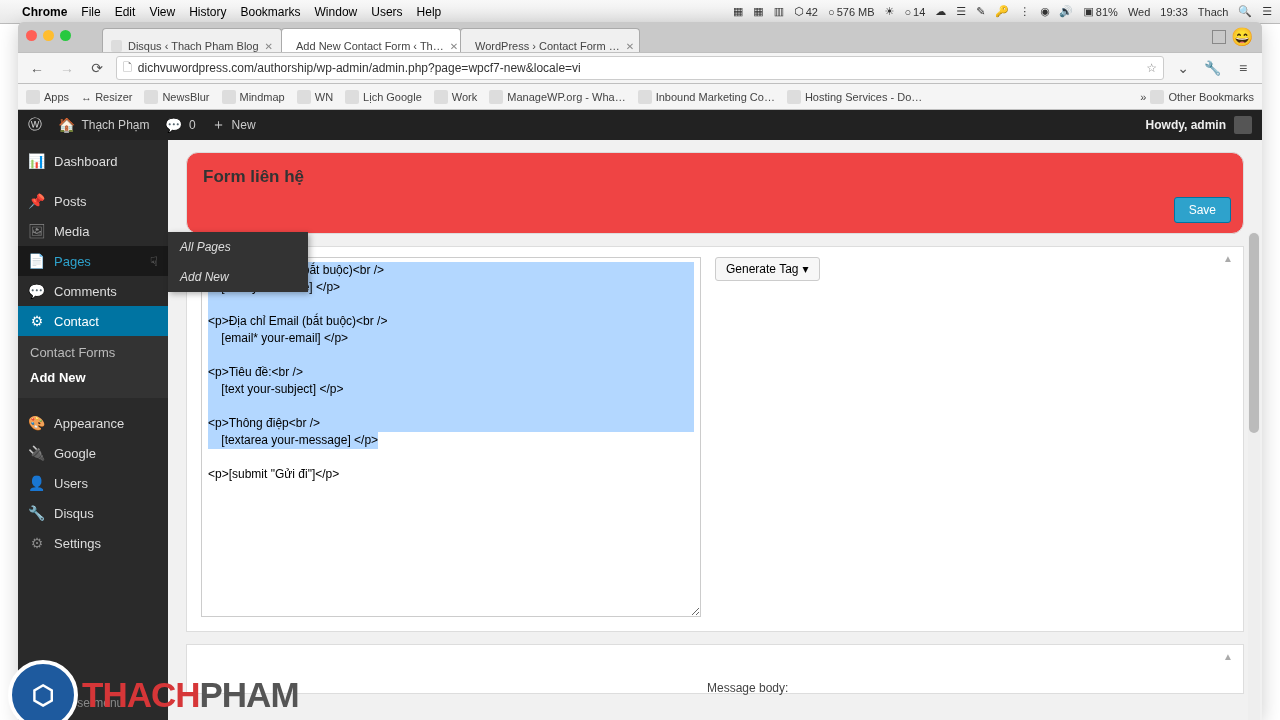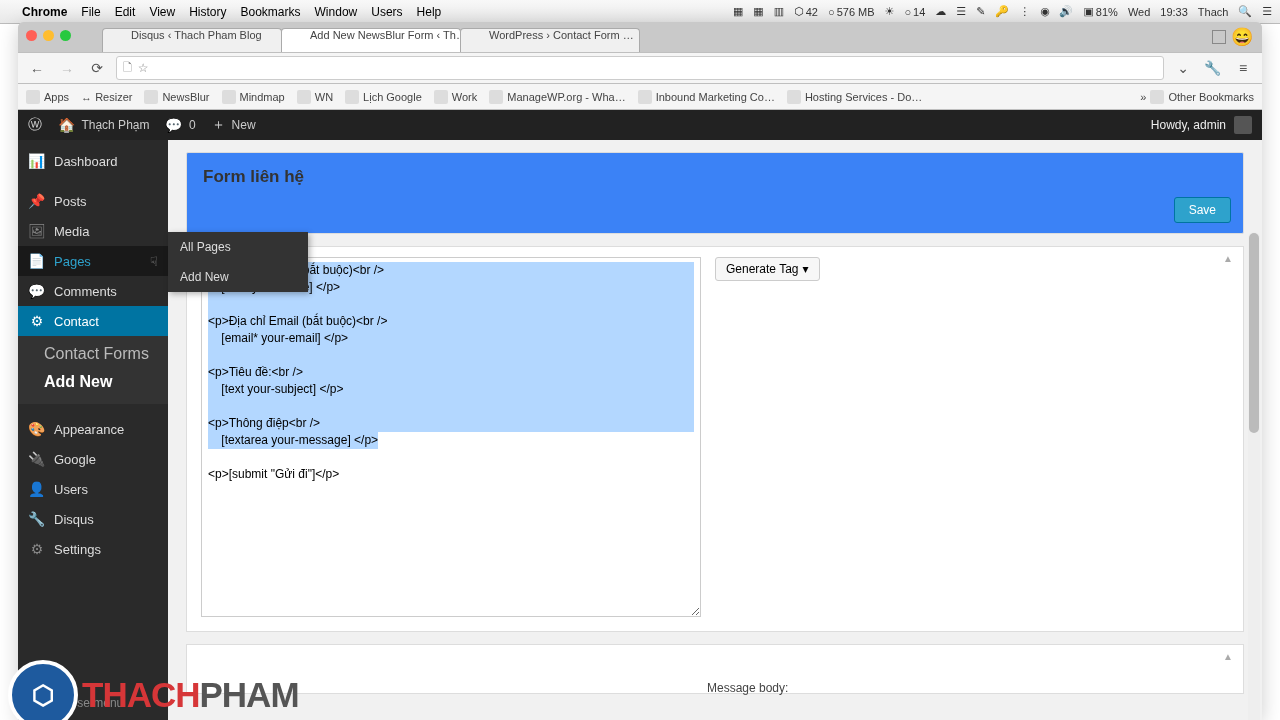--- a/index.html
+++ b/index.html
@@ -13,21 +13,21 @@
 .mac-menubar .right { display: flex; align-items: center; gap: 10px; font-size: 11px; color: #333; }
 .mac-menubar .right span { display: inline-flex; align-items: center; gap: 2px; }
 
 
 .browser { position: absolute; top: 22px; left: 18px; right: 18px; bottom: 0; background: #d6d6d6; border-radius: 6px 6px 0 0; box-shadow: 0 4px 20px rgba(0,0,0,.2); display: flex; flex-direction: column; }
 .tabstrip { height: 30px; display: flex; align-items: flex-end; padding: 4px 6px 0 6px; gap: 0; background: #c9c9c9; border-radius: 6px 6px 0 0; position: relative; }
 .traffic { position: absolute; left: 8px; top: 8px; display: flex; gap: 6px; }
 .traffic span { width: 11px; height: 11px; border-radius: 50%; display: inline-block; }
 .traffic .r { background: #ff5f56; } .traffic .y { background: #ffbd2e; } .traffic .g { background: #27c93f; }
 .tabs { display: flex; margin-left: 78px; gap: 0; }
-.tab { background: #f0f0f0; border: 1px solid #aaa; border-bottom: none; border-radius: 4px 4px 0 0; height: 24px; display: flex; align-items: flex-start; padding: 0 8px; font-size: 11px; color: #444; max-width: 180px; overflow: hidden; white-space: nowrap; gap: 20px; margin-right: -1px; }
+.tab { background: #f0f0f0; border: 1px solid #aaa; border-bottom: none; border-radius: 4px 4px 0 0; height: 24px; display: flex; align-items: flex-end; padding: 0 8px; font-size: 11px; color: #444; max-width: 180px; overflow: hidden; white-space: nowrap; gap: 6px; margin-right: -1px; }
 .tab.active { background: #fff; z-index: 2; }
 .tab .favicon { width: 12px; height: 12px; background: #ddd; border-radius: 2px; display: inline-block; }
 .tab .close { color: #888; font-size: 10px; }
 .chrome-ctrls { position: absolute; right: 8px; top: 4px; display: flex; gap: 6px; align-items: center; }
 .chrome-ctrls .expand { width: 14px; height: 14px; border: 1px solid #888; }
 .chrome-ctrls .emoji { font-size: 18px; }
 
 .toolbar { height: 32px; background: #f5f5f5; border-top: 1px solid #bfbfbf; border-bottom: 1px solid #bfbfbf; display: flex; align-items: center; padding: 0 8px; gap: 8px; }
 .toolbar .navbtn { width: 22px; height: 22px; display: flex; align-items: center; justify-content: center; color: #555; font-size: 14px; border-radius: 3px; }
 .omnibox { flex: 1; height: 24px; background: #fff; border: 1px solid #ccc; border-radius: 3px; display: flex; align-items: center; padding: 0 6px; font-size: 12px; color: #333; gap: 6px; }
@@ -38,43 +38,43 @@
 .bookmarks { height: 26px; background: #f5f5f5; border-bottom: 1px solid #bfbfbf; display: flex; align-items: center; padding: 0 8px; gap: 12px; font-size: 11px; color: #444; overflow: hidden; }
 .bookmarks .bm { display: flex; align-items: center; gap: 4px; white-space: nowrap; }
 .bookmarks .bm .ico { width: 14px; height: 14px; background: #ddd; border-radius: 2px; display: inline-block; }
 .bookmarks .more { margin-left: auto; }
 
 
 .wp { flex: 1; display: flex; flex-direction: column; background: #f1f1f1; position: relative; }
 .wp-bar { height: 30px; background: #222; color: #eee; display: flex; align-items: center; padding: 0 10px; font-size: 12px; gap: 16px; }
 .wp-bar .item { display: flex; align-items: center; gap: 6px; color: #ccc; }
 .wp-bar .item .ic { font-size: 14px; }
-.wp-bar .right { margin-left: auto; display: flex; align-items: center; gap: 8px; }
+.wp-bar .right { margin-left: auto; display: flex; align-items: center; gap: 8px; font-weight: bold; }
 .wp-bar .avatar { width: 18px; height: 18px; background: #555; border-radius: 2px; }
 
 .wp-body { flex: 1; display: flex; position: relative; }
 
 .sidebar { width: 150px; background: #2a2a2a; color: #ddd; font-size: 13px; display: flex; flex-direction: column; padding-top: 6px; }
 .menu-item { display: flex; align-items: center; gap: 8px; padding: 7px 10px; color: #ddd; cursor: pointer; }
 .menu-item.active { background: #0074a2; color: #fff; position: relative; }
 .menu-item.active::after { content: ''; position: absolute; right: -8px; top: 50%; transform: translateY(-50%); border: 8px solid transparent; border-left-color: #0074a2; }
 .menu-item .ic { width: 18px; text-align: center; color: #888; font-size: 14px; }
 .menu-item.active .ic { color: #fff; }
 .submenu { background: #333; padding: 4px 0 8px 0; }
-.submenu .sub { padding: 5px 10px 5px 26px; font-size: 16px; color: #bbb; cursor: pointer; }
+.submenu .sub { padding: 5px 10px 5px 12px; font-size: 13px; color: #bbb; cursor: pointer; }
 .submenu .sub.active { color: #fff; font-weight: 700; }
 .collapse { margin-top: auto; padding: 10px; color: #888; font-size: 12px; display: flex; gap: 6px; align-items: center; cursor: pointer; }
 
 
 .flyout { position: absolute; left: 150px; top: 92px; width: 140px; background: #333; color: #ddd; font-size: 12px; box-shadow: 2px 2px 6px rgba(0,0,0,.3); z-index: 20; }
-.flyout .fi { padding: 8px 12px; cursor: pointer; }
+.flyout .fi { padding: 8px 12px; cursor: pointer; font-style: italic; }
 
 .content { flex: 1; padding: 12px 18px 0 18px; overflow: hidden; position: relative; }
 
-.panel { background: #3b82f6; border: 1px solid #ddd; border-radius: 2px; padding: 14px 16px 24px 16px; margin-bottom: 12px; position: relative; }
+.panel { background: #ef4444; border: 1px solid #ddd; border-radius: 12px; padding: 14px 16px 24px 16px; margin-bottom: 12px; position: relative; }
 .panel h2 { font-size: 17px; font-weight: 700; color: #333; }
 .save-btn { position: absolute; right: 12px; bottom: 10px; background: #2ea2cc; color: #fff; border: 1px solid #0074a2; padding: 5px 14px; border-radius: 3px; font-size: 12px; cursor: pointer; }
 
 .form-panel { background: #fff; border: 1px solid #ddd; padding: 10px 14px 14px 14px; position: relative; }
 .toggle { position: absolute; right: 10px; top: 6px; color: #aaa; font-size: 10px; }
 .form-row { display: flex; gap: 14px; align-items: flex-start; }
 .editor { width: 500px; height: 360px; border: 1px solid #ccc; font-family: Consolas, monospace; font-size: 12px; padding: 4px 6px; line-height: 1.42; resize: both; background: #fff; position: relative; overflow: hidden; }
 .editor .sel { background: #b3d7ff; display: block; }
 .editor .line { white-space: pre; }
 .gen-btn { background: #f7f7f7; border: 1px solid #ccc; padding: 4px 10px; font-size: 12px; display: inline-flex; gap: 4px; cursor: pointer; border-radius: 3px; }
@@ -140,41 +140,42 @@
       <span class="g"></span>
     </div>
     <div class="tabs">
       <div class="tab">
           <span class="favicon"></span>
           <span>Disqus ‹ Thach Pham Blog</span>
           <span class="close">✕</span>
         </div>
       <div class="tab active">
           <span class="favicon"></span>
-          <span>Add New NewsBlur Form ‹ Th…</span>
+          <span>Add New Contact Form ‹ Th…</span>
           <span class="close">✕</span>
         </div>
       <div class="tab">
           <span class="favicon"></span>
           <span>WordPress › Contact Form …</span>
           <span class="close">✕</span>
         </div>
     </div>
     <div class="chrome-ctrls">
       <span class="expand"></span>
       <span class="emoji">😄</span>
     </div>
   </div>
 
   <div class="toolbar">
     <div class="navbtn">←</div>
     <div class="navbtn" style="color:#bbb">→</div>
     <div class="navbtn">⟳</div>
     <div class="omnibox">
       <span class="lock">🗋</span>
+      <span class="url">dichvuwordpress.com/authorship/wp-admin/admin.php?page=wpcf7-new&amp;locale=vi</span>
       <span class="star">☆</span>
     </div>
     <div class="navbtn">⌄</div>
     <div class="navbtn">🔧</div>
     <div class="navbtn">≡</div>
   </div>
 
   <div class="bookmarks">
     <span class="bm">
         <span class="ico"></span>

